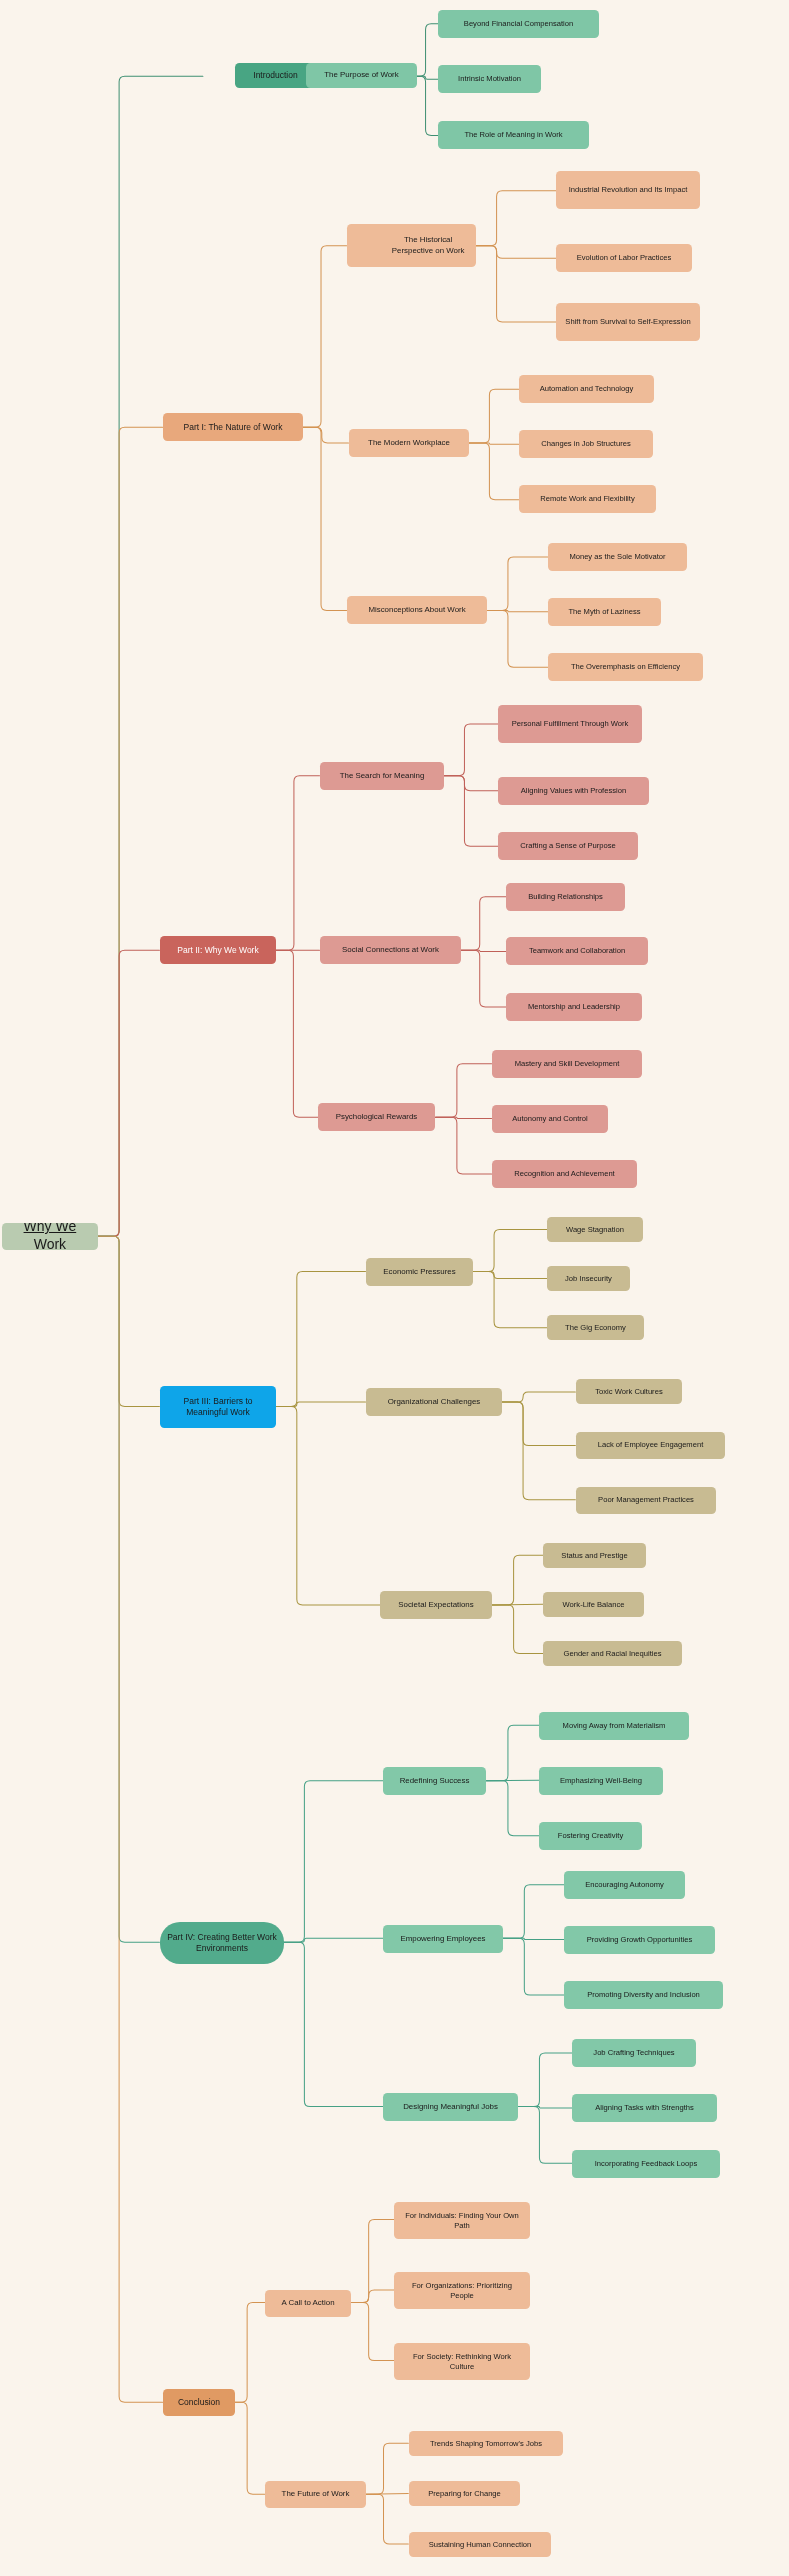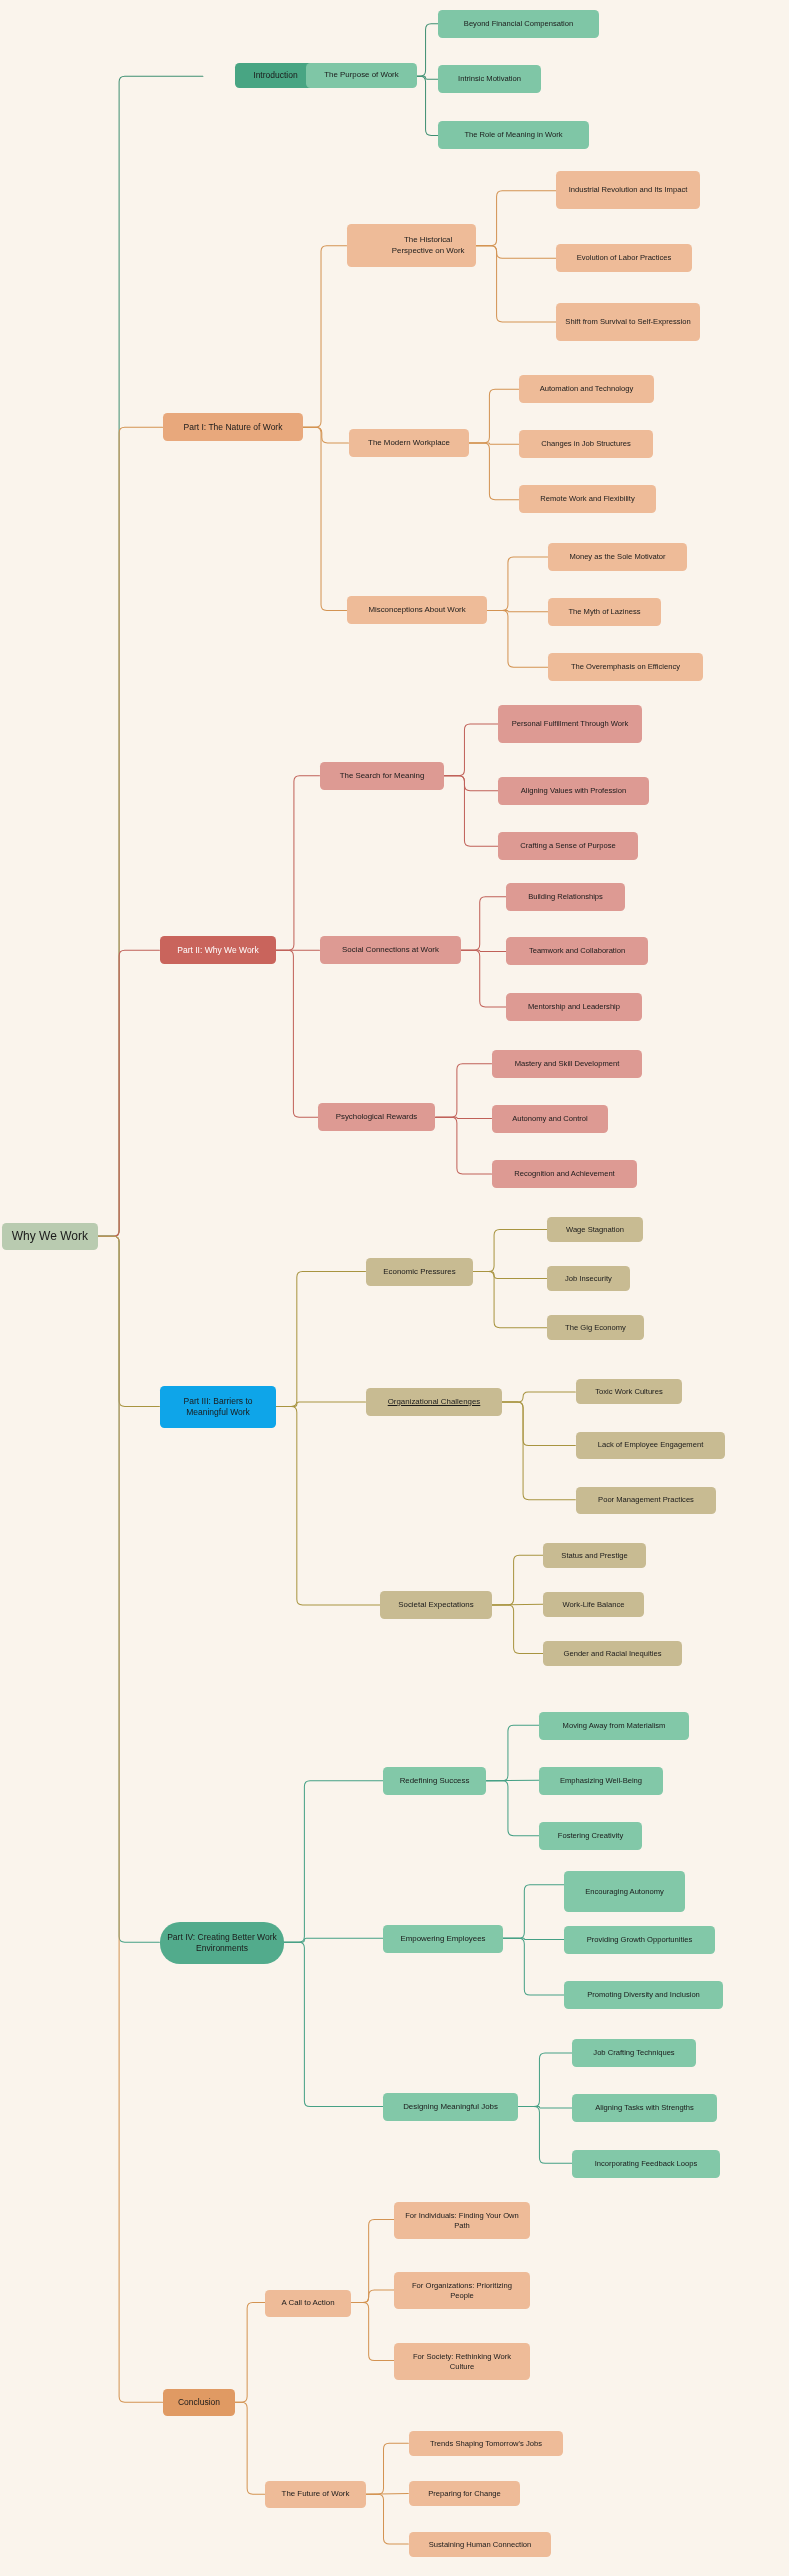--- a/index.html
+++ b/index.html
@@ -38,21 +38,21 @@
     align-items: center;
     justify-content: center;
     text-align: center;
     border-radius: 4.4px;
     color: #1a1a1a;
     font-family: "Liberation Sans", sans-serif;
     line-height: 1.28;
     padding: 1.9px 5.7px;
     overflow: hidden;
   }
-  .node-l0 { font-size: 12px; }
+  .node-l0 { font-size: 14px; text-decoration: underline; }
   .node-l1 { font-size: 8.5px; }
   .node-l2 { font-size: 7.9px; }
   .node-l3 { font-size: 7.6px; }
   .node-label {
     display: block;
     width: 100%;
   }
 </style>
 </head>
 <body>
@@ -231,21 +231,21 @@
       </div>
       <div class="node node-l3" style="left: 547px; top: 1217px; width: 96px; height: 25px; background: rgb(200, 187, 146); color: rgb(26, 26, 26);">
         <span class="node-label">Wage Stagnation</span>
       </div>
       <div class="node node-l3" style="left: 547px; top: 1266px; width: 83px; height: 25px; background: rgb(200, 187, 146); color: rgb(26, 26, 26);">
         <span class="node-label">Job Insecurity</span>
       </div>
       <div class="node node-l3" style="left: 547px; top: 1315px; width: 97px; height: 25px; background: rgb(200, 187, 146); color: rgb(26, 26, 26);">
         <span class="node-label">The Gig Economy</span>
       </div>
-      <div class="node node-l2" style="left: 366px; top: 1388px; width: 136px; height: 28px; background: rgb(200, 187, 146); color: rgb(26, 26, 26); text-decoration: underline;">
+      <div class="node node-l2" style="left: 366px; top: 1388px; width: 136px; height: 28px; background: rgb(200, 187, 146); color: rgb(26, 26, 26);">
         <span class="node-label">Organizational Challenges</span>
       </div>
       <div class="node node-l3" style="left: 576px; top: 1379px; width: 106px; height: 25px; background: rgb(200, 187, 146); color: rgb(26, 26, 26);">
         <span class="node-label">Toxic Work Cultures</span>
       </div>
       <div class="node node-l3" style="left: 576px; top: 1432px; width: 149px; height: 26.5px; background: rgb(200, 187, 146); color: rgb(26, 26, 26);">
         <span class="node-label">Lack of Employee Engagement</span>
       </div>
       <div class="node node-l3" style="left: 576px; top: 1487px; width: 140px; height: 26.5px; background: rgb(200, 187, 146); color: rgb(26, 26, 26);">
         <span class="node-label">Poor Management Practices</span>
@@ -273,21 +273,21 @@
       </div>
       <div class="node node-l3" style="left: 539px; top: 1767px; width: 124px; height: 28px; background: rgb(130, 200, 168); color: rgb(26, 26, 26);">
         <span class="node-label">Emphasizing Well-Being</span>
       </div>
       <div class="node node-l3" style="left: 539px; top: 1822px; width: 103px; height: 28px; background: rgb(130, 200, 168); color: rgb(26, 26, 26);">
         <span class="node-label">Fostering Creativity</span>
       </div>
       <div class="node node-l2" style="left: 383px; top: 1925px; width: 120px; height: 28px; background: rgb(130, 200, 168); color: rgb(26, 26, 26);">
         <span class="node-label">Empowering Employees</span>
       </div>
-      <div class="node node-l3" style="left: 564px; top: 1871px; width: 121px; height: 41px; background: rgb(130, 200, 168); color: rgb(26, 26, 26);">
+      <div class="node node-l3" style="left: 564px; top: 1871px; width: 121px; height: 28px; background: rgb(130, 200, 168); color: rgb(26, 26, 26);">
         <span class="node-label">Encouraging Autonomy</span>
       </div>
       <div class="node node-l3" style="left: 564px; top: 1926px; width: 151px; height: 28px; background: rgb(130, 200, 168); color: rgb(26, 26, 26);">
         <span class="node-label">Providing Growth Opportunities</span>
       </div>
       <div class="node node-l3" style="left: 564px; top: 1981px; width: 159px; height: 28px; background: rgb(130, 200, 168); color: rgb(26, 26, 26);">
         <span class="node-label">Promoting Diversity and Inclusion</span>
       </div>
       <div class="node node-l2" style="left: 383px; top: 2093px; width: 135px; height: 28px; background: rgb(130, 200, 168); color: rgb(26, 26, 26);">
         <span class="node-label">Designing Meaningful Jobs</span>

